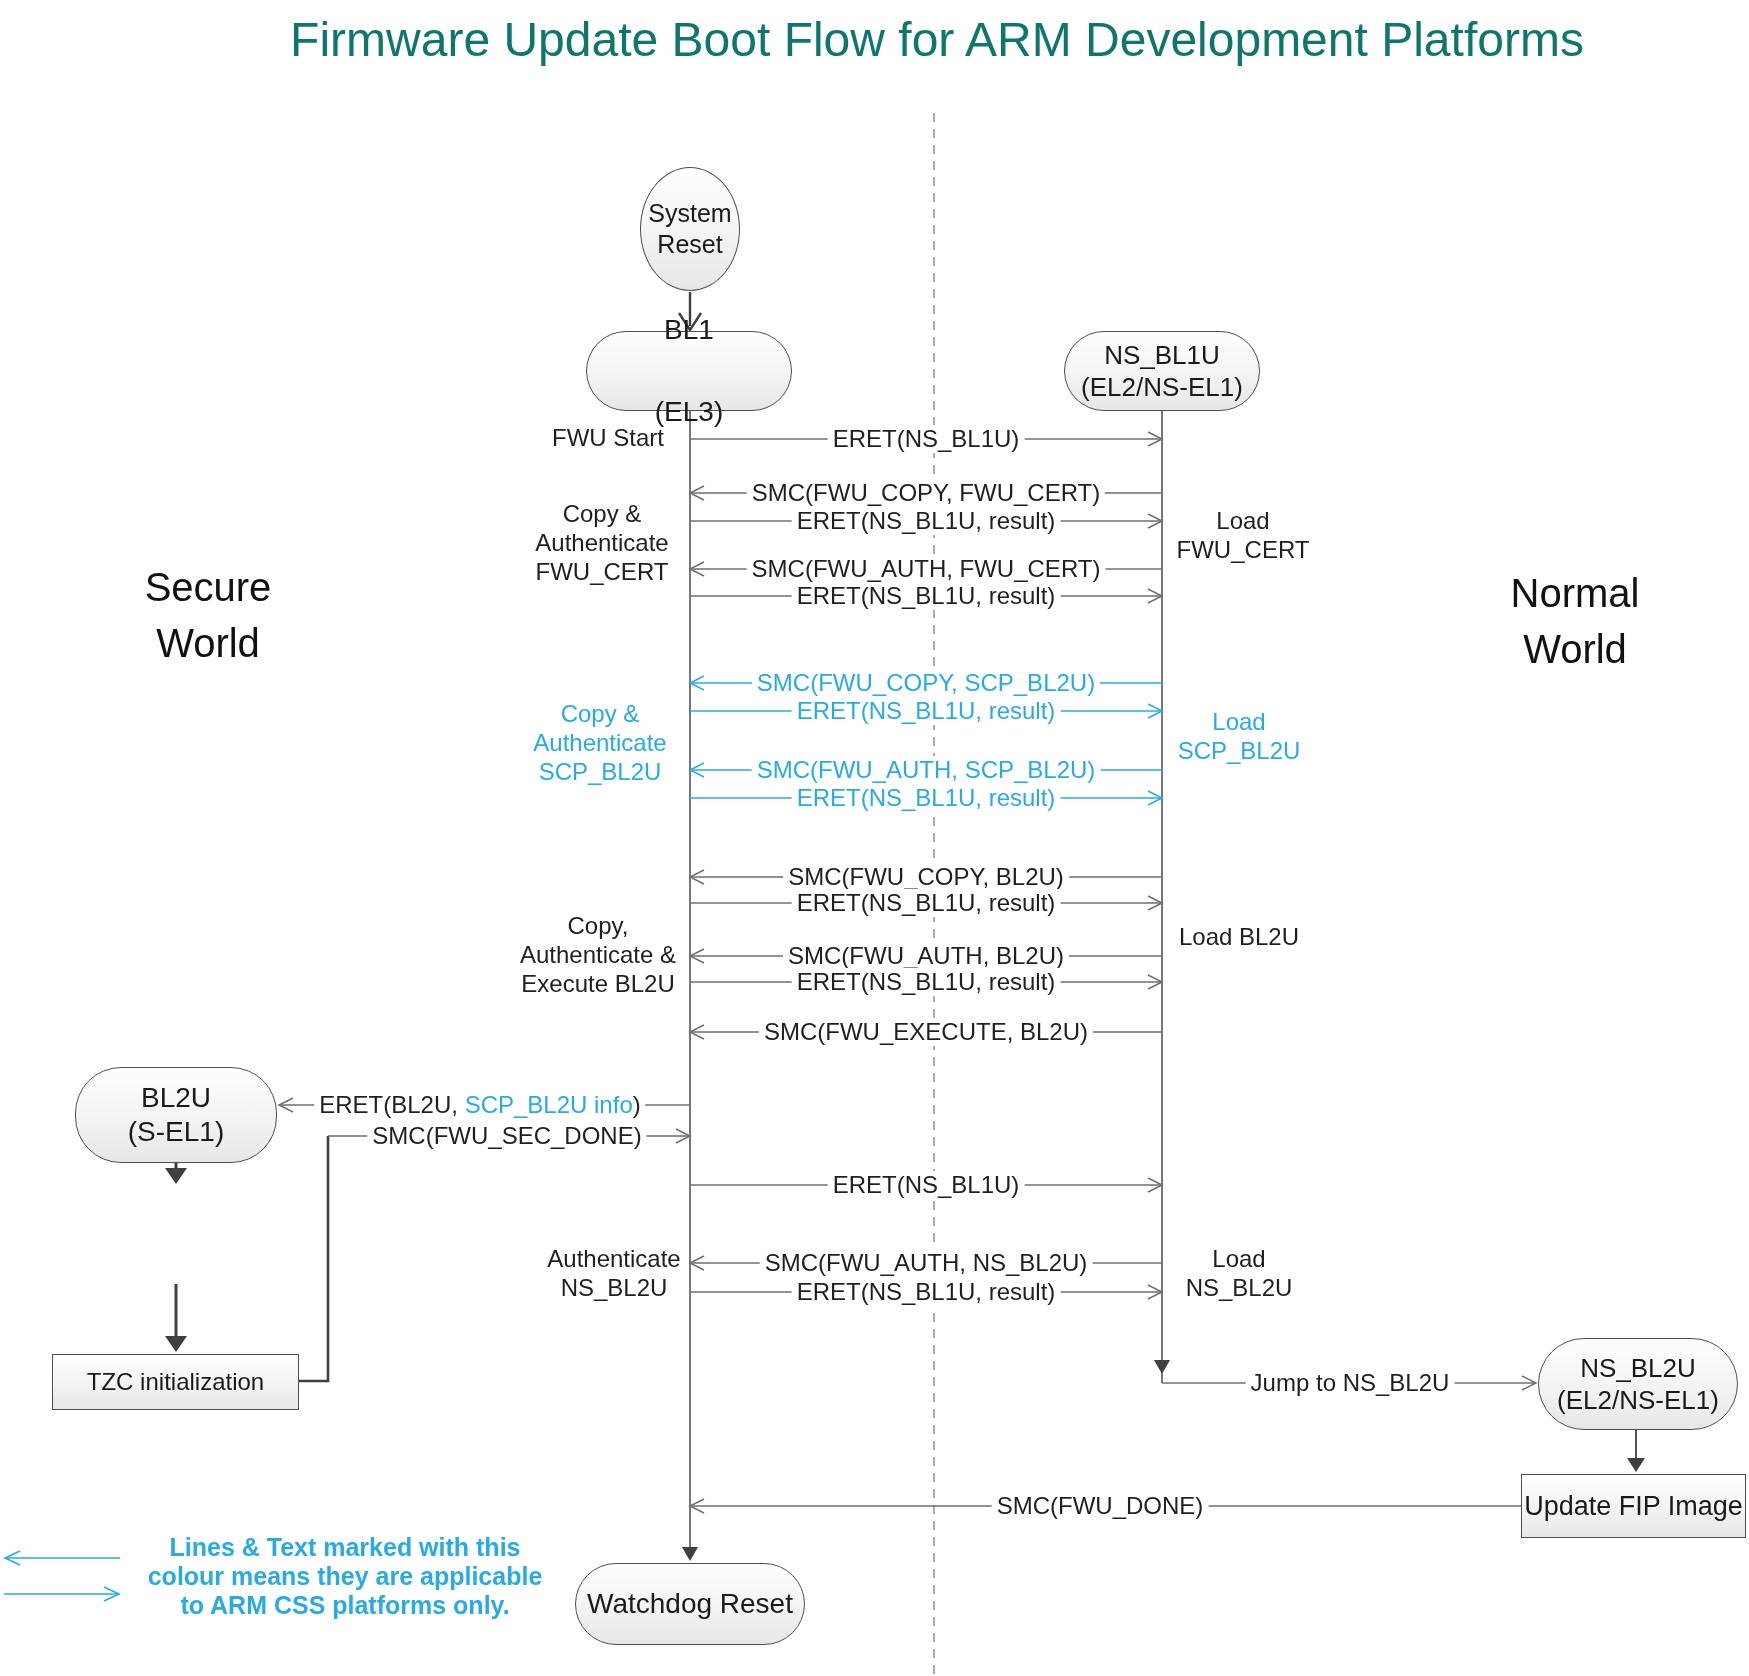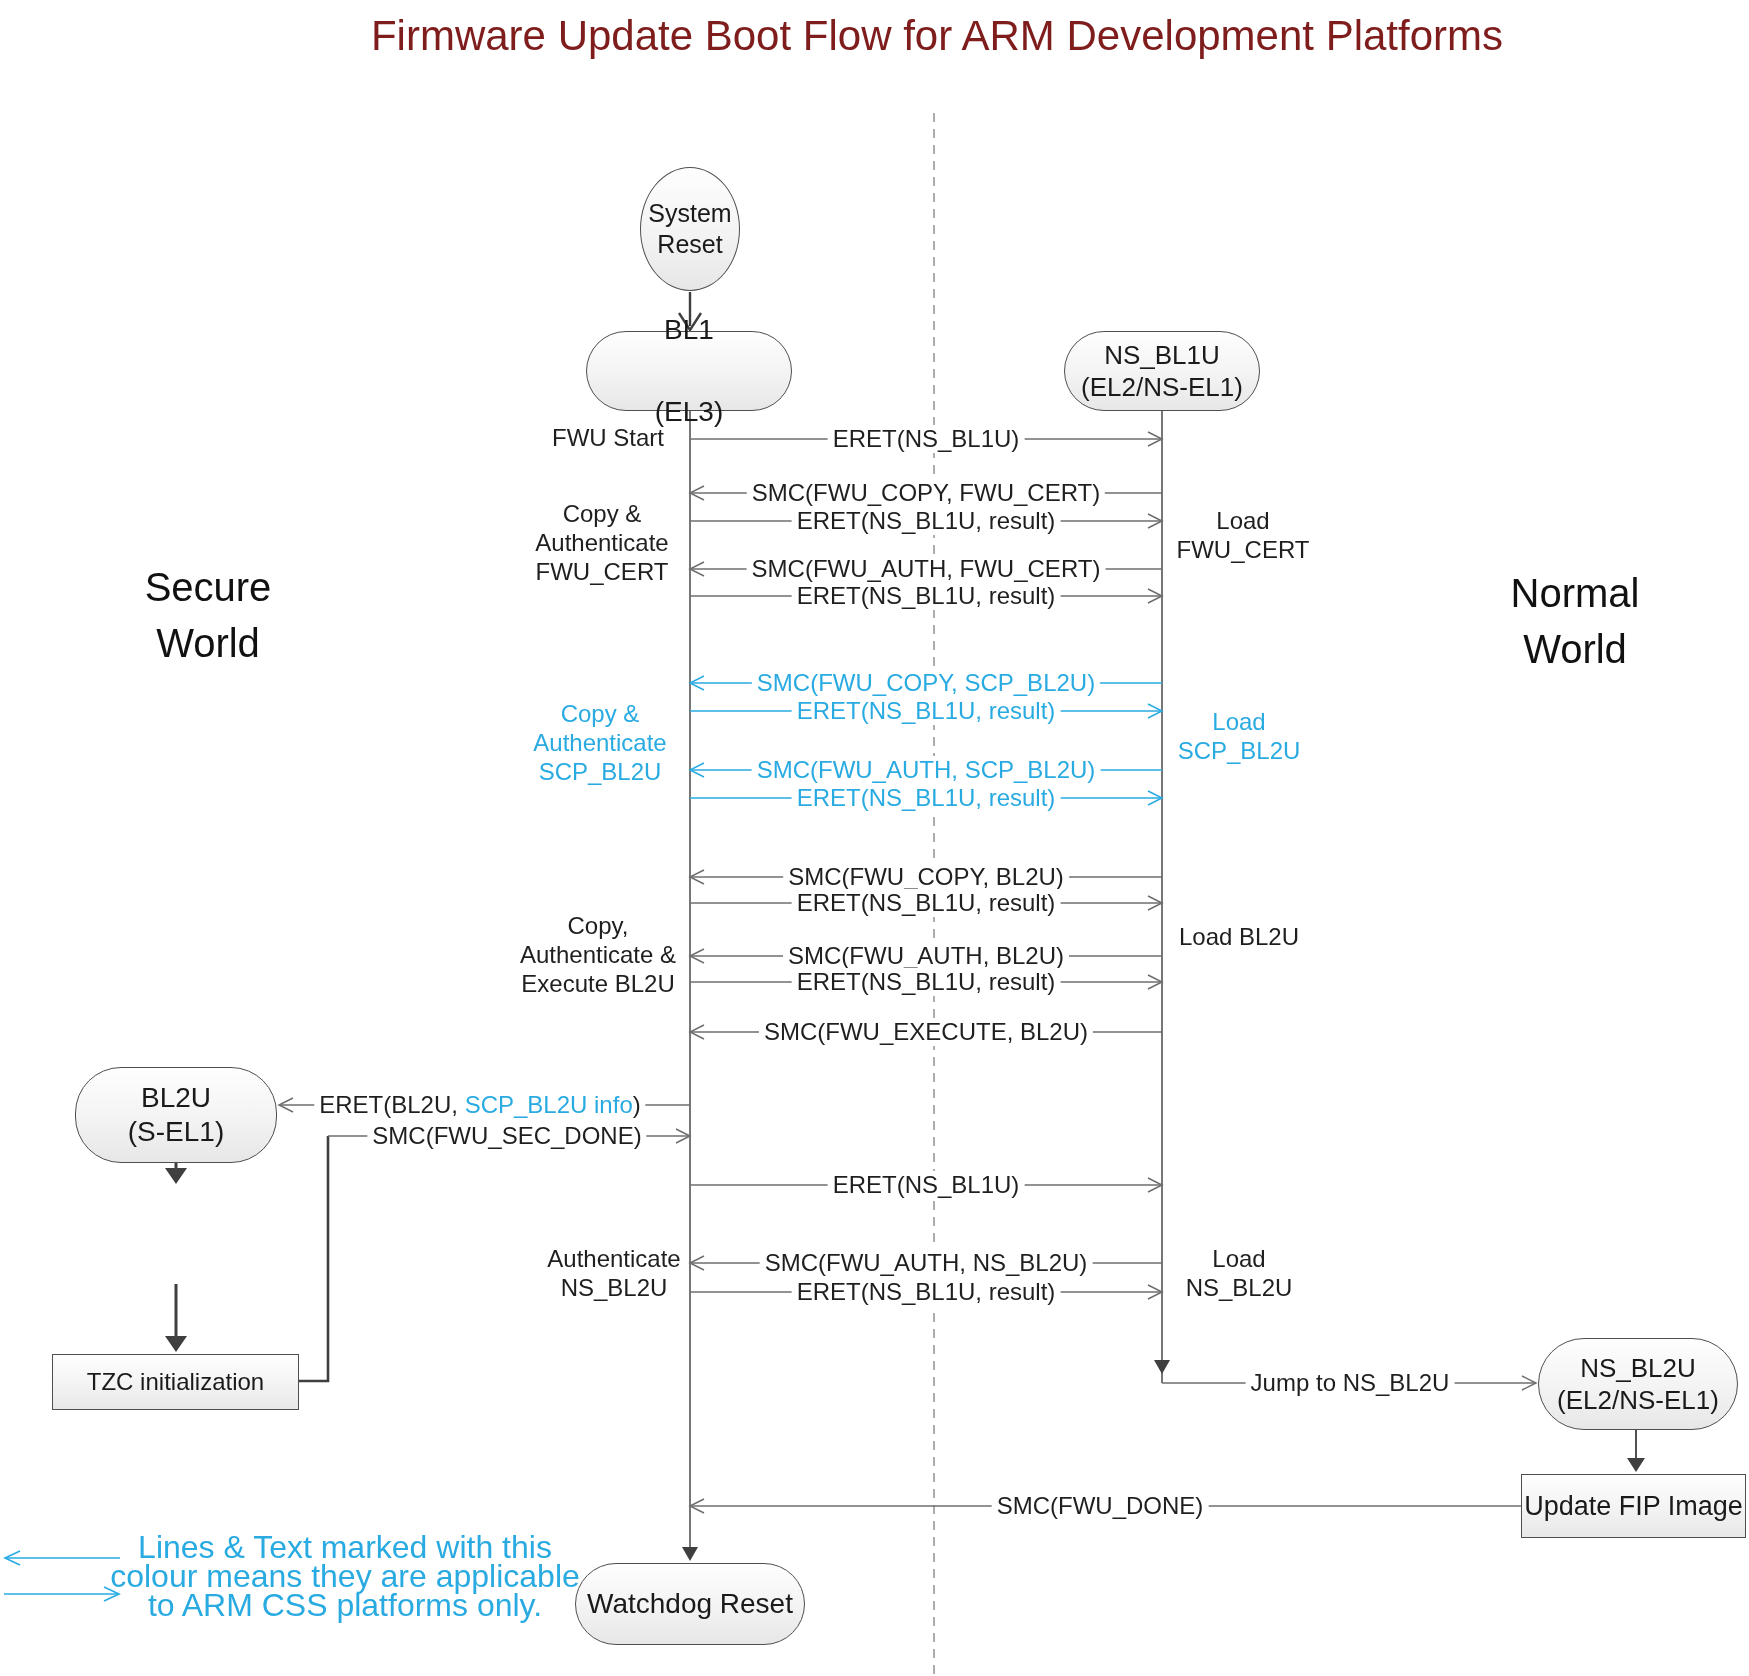--- a/index.html
+++ b/index.html
@@ -1,35 +1,35 @@
 <!DOCTYPE html>
 <html><head>
 <meta charset="utf-8">
 <style>
   html,body{margin:0;padding:0;background:#fff;}
   #canvas{position:relative;width:1749px;height:1676px;background:#fff;overflow:hidden;
           font-family:"Liberation Sans",sans-serif;color:#1a1a1a;}
   #title{position:absolute;left:937px;top:12px;transform:translateX(-50%);
-         font-size:42px;white-space:nowrap;color:#7f1d1d;}
+         font-size:48px;white-space:nowrap;color:#0f766e;}
   svg.layer{position:absolute;left:0;top:0;width:1749px;height:1676px;}
   .world{position:absolute;transform:translate(-50%,-50%);text-align:center;
          font-size:40px;line-height:56px;color:#111;white-space:nowrap;}
   .node{position:absolute;display:flex;flex-direction:column;align-items:center;
         justify-content:center;text-align:center;border:1.6px solid #4f4f4f;
         background:linear-gradient(180deg,#fefefe 0%,#f3f3f3 55%,#e7e7e7 100%);
         box-sizing:border-box;white-space:nowrap;}
   .stadium{border-radius:46px;}
   .ellipse{border-radius:50%;}
   .msg-label{position:absolute;transform:translate(-50%,-50%);background:#fff;
              padding:0 5px;font-size:24px;white-space:nowrap;color:#1f1f1f;}
   .side-label{position:absolute;transform:translate(-50%,-50%);text-align:center;
               font-size:24px;line-height:29px;white-space:nowrap;color:#1f1f1f;}
   .blue{color:#29ABE2;}
   .legend-text{position:absolute;left:345px;top:1576px;transform:translate(-50%,-50%);
-               text-align:center;font-size:32px;line-height:29px;white-space:nowrap;}
+               text-align:center;font-size:25px;line-height:29px;white-space:nowrap;font-weight:bold;}
 </style>
 </head>
 <body>
 
 <div id="canvas">
 
   <div id="title">Firmware Update Boot Flow for ARM Development Platforms</div>
 
   <svg class="layer">
 

